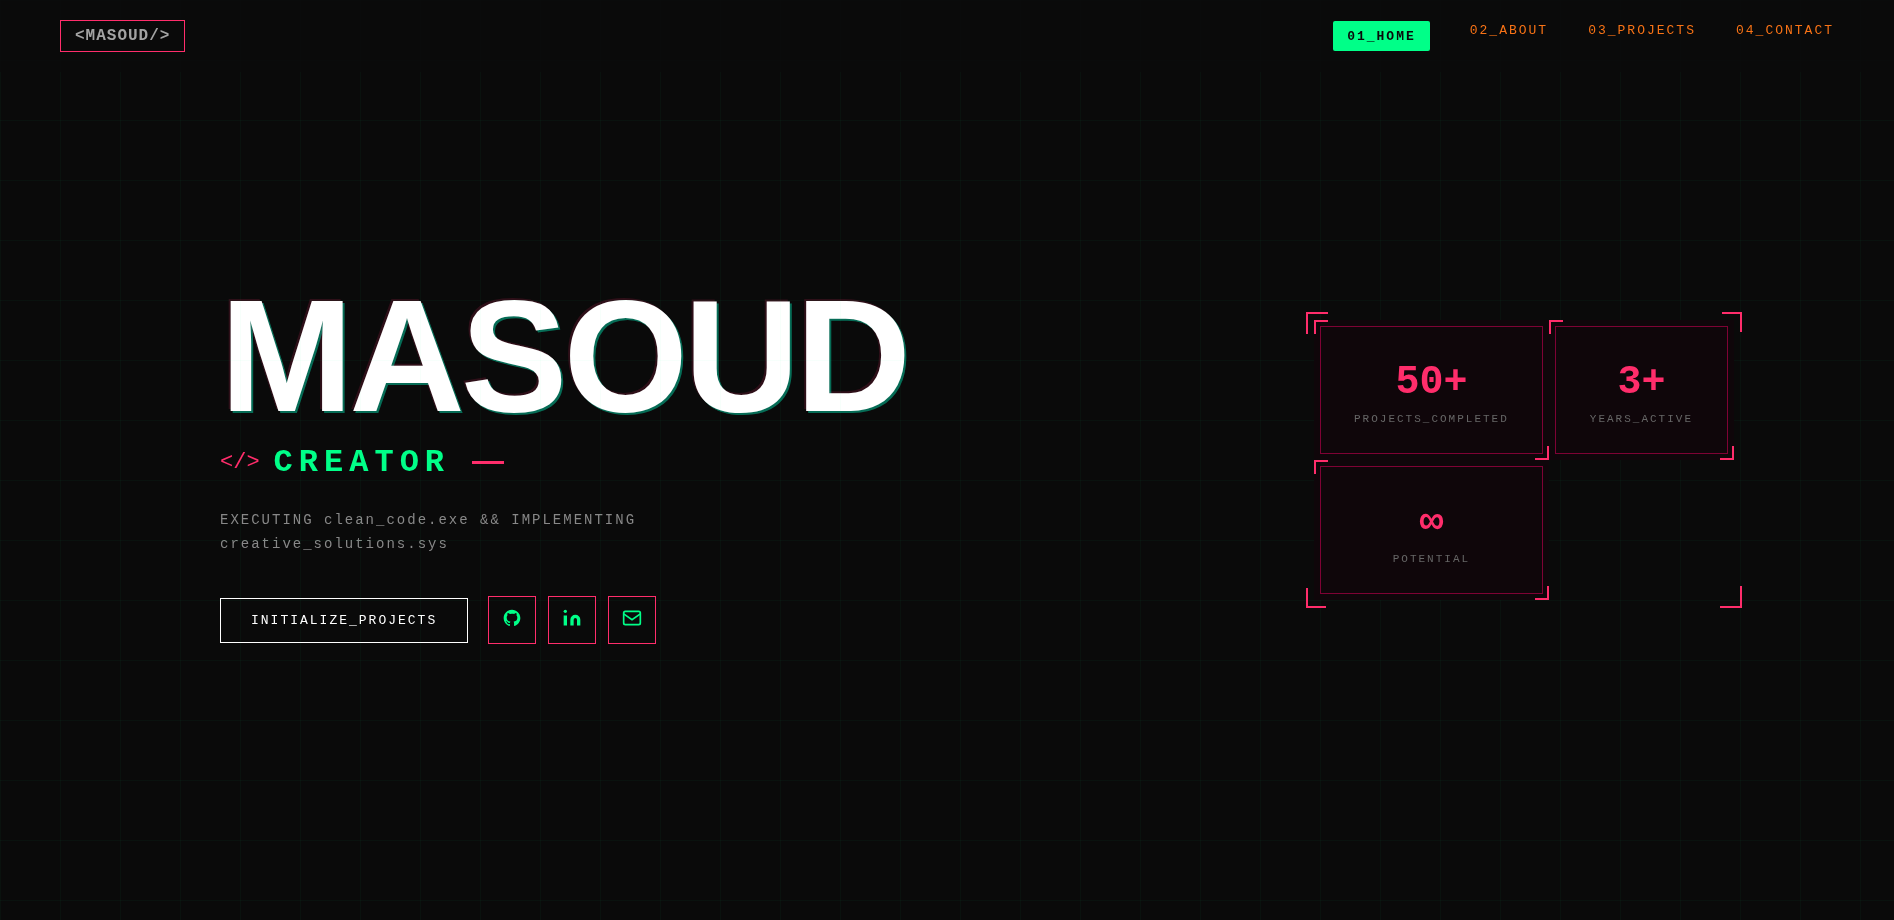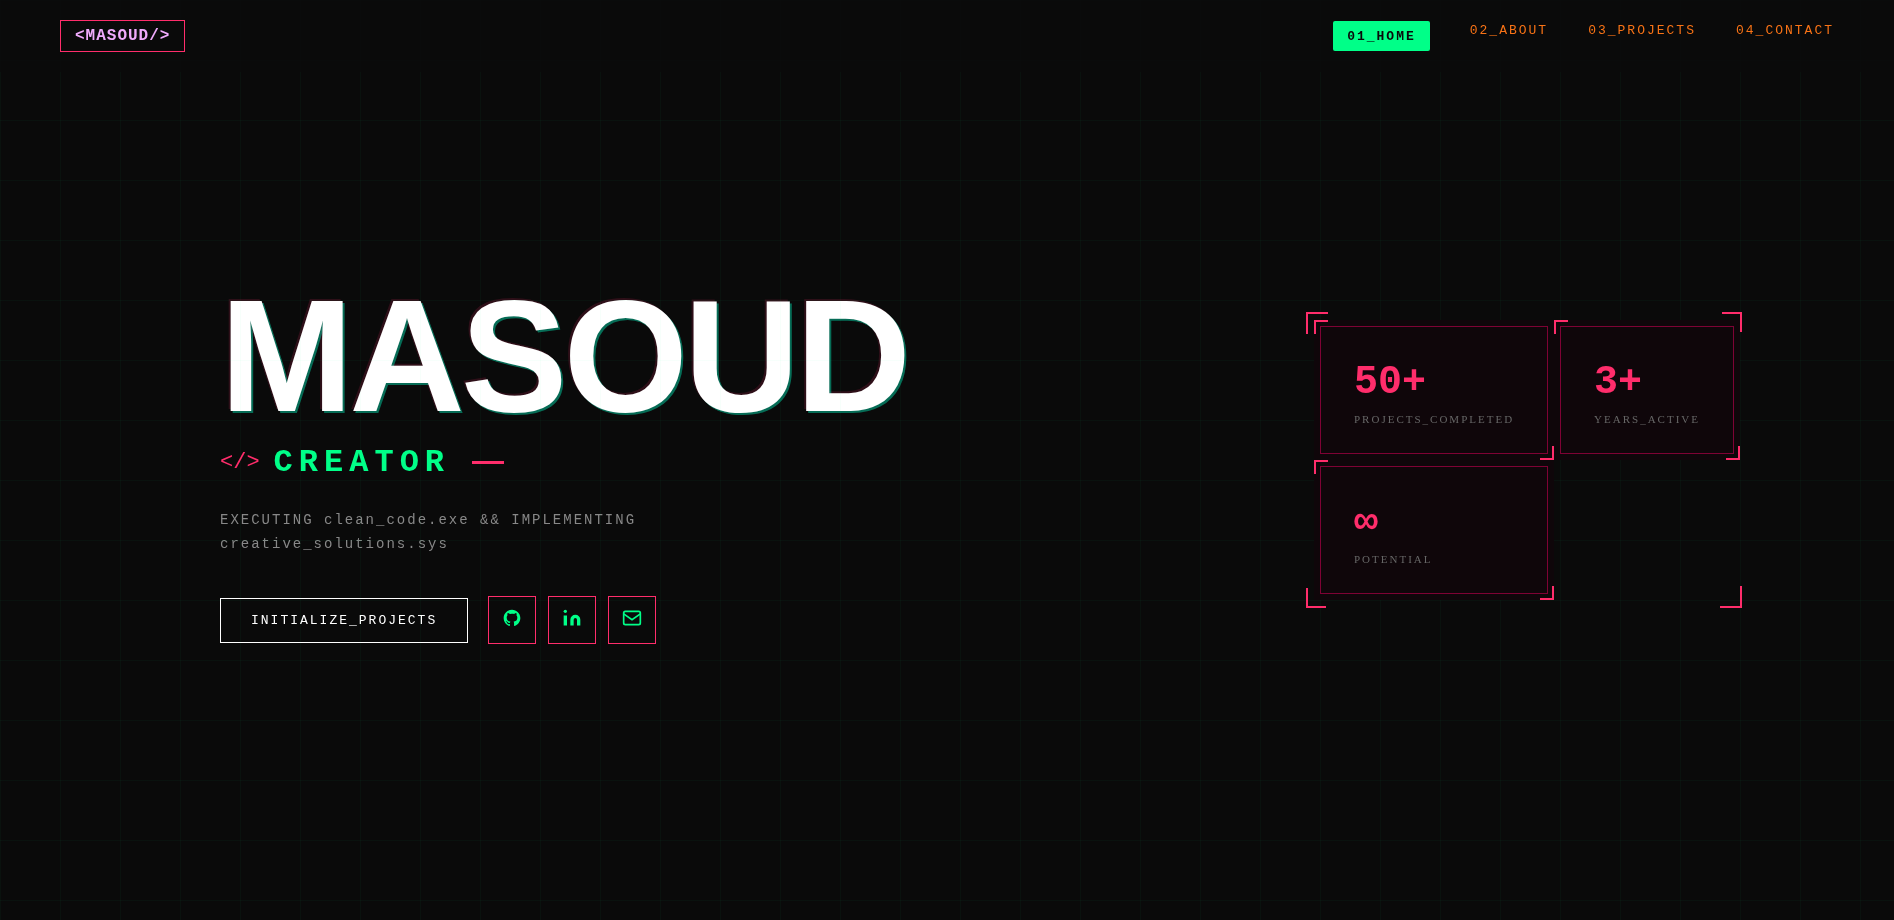--- a/index.html
+++ b/index.html
@@ -44,21 +44,21 @@
     .logo {
       border: 1.5px solid #ff2d6b;
       padding: 6px 14px;
       color: #fff;
       font-size: 16px;
       font-weight: bold;
       letter-spacing: 1px;
       font-family: 'Courier New', monospace;
     }
 
-    .logo span { color: #f0abfc; }
+    .logo span { color: #a3a3a3; }
 
     .nav-links {
       display: flex;
       gap: 40px;
       list-style: none;
     }
 
     .nav-links a {
       color: #f97316;
       text-decoration: none;
@@ -181,20 +181,21 @@
       transition: all 0.2s;
     }
 
     
     .stats-grid {
       display: grid;
       grid-template-columns: 1fr 1fr;
       gap: 0;
       width: 420px;
       position: relative;
+      text-align: center;
     }
 
     .stat-card {
       position: relative;
       padding: 36px 40px 28px 40px;
       background: rgba(15,5,10,0.9);
       border: none;
       min-height: 140px;
       display: flex;
       flex-direction: column;
@@ -238,21 +239,21 @@
       color: #ff2d6b;
       font-family: 'Courier New', monospace;
       line-height: 1;
       margin-bottom: 10px;
     }
 
     .stat-label {
       color: #666;
       font-size: 11px;
       letter-spacing: 2px;
-      font-family: Liberation Serif, serif;
+      font-family: Liberation Mono, monospace;
       text-transform: uppercase;
     }
 
     
     .stats-grid::before {
       content: '';
       position: absolute;
       top: -8px;
       left: -8px;
       width: 20px;

